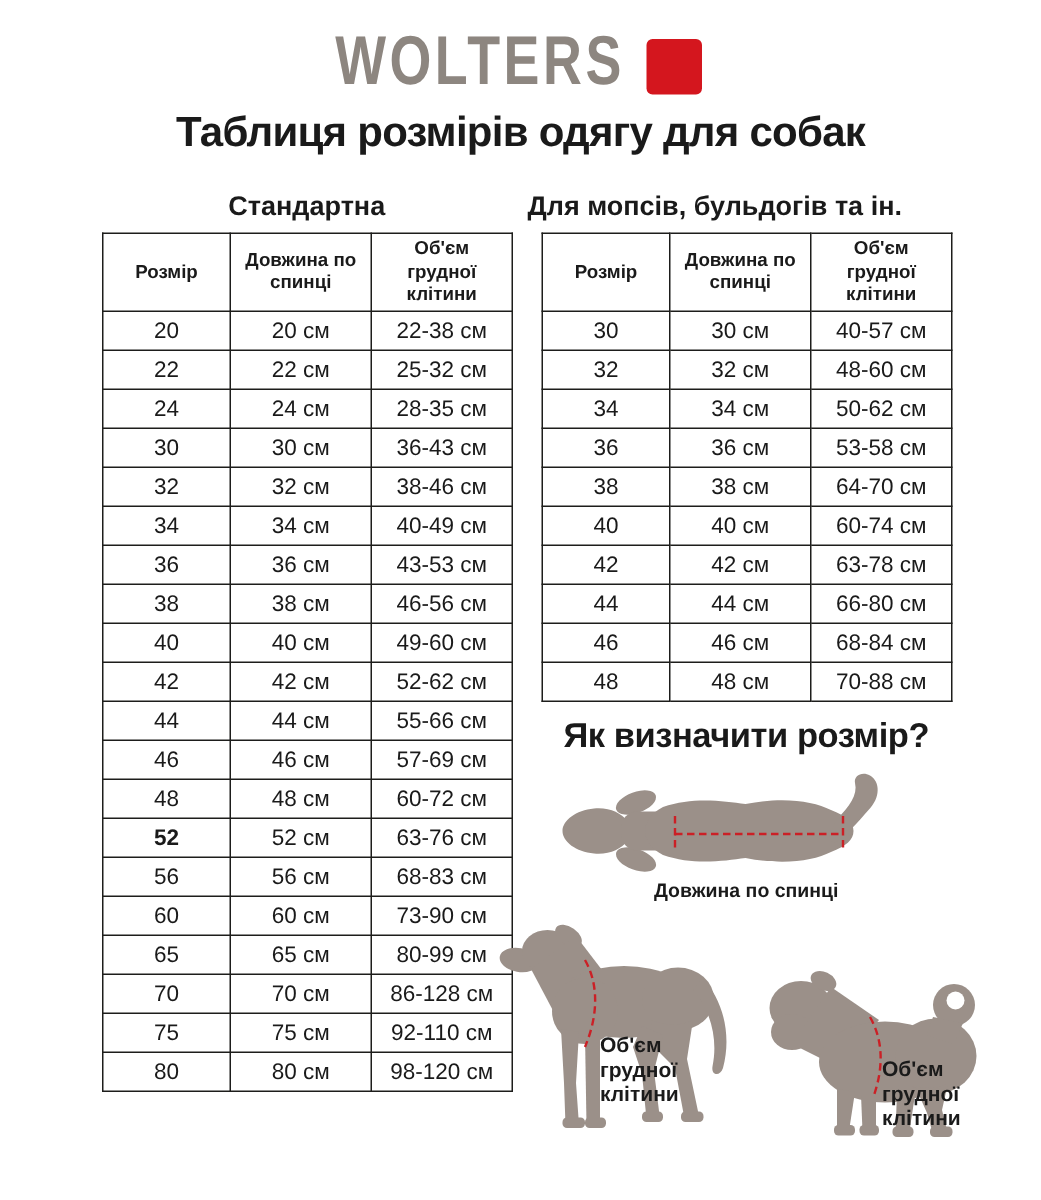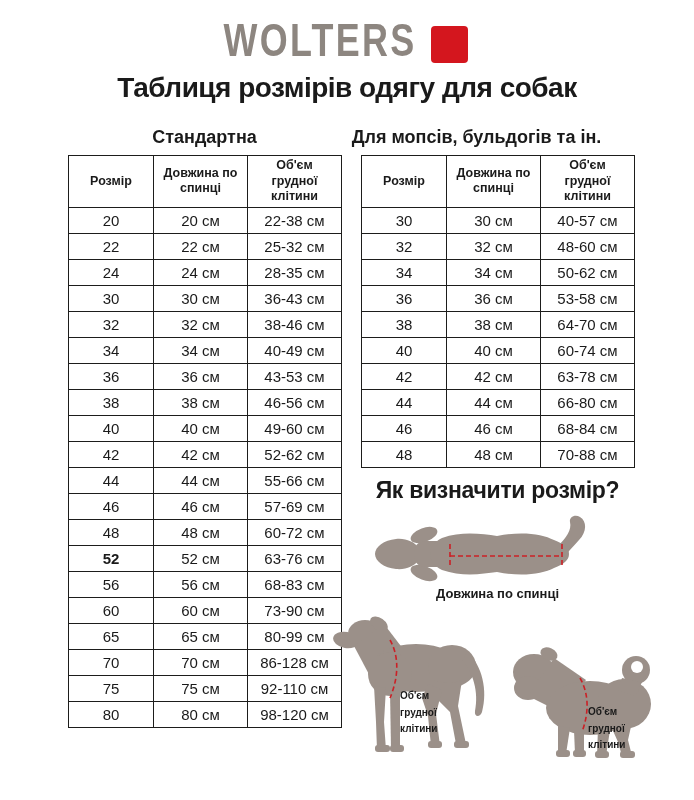--- a/index.html
+++ b/index.html
@@ -51,21 +51,21 @@
   }
   .svg-abs{ position:absolute; }
   .dog-top{ left:372px; top:514px; width:240px; height:72px; }
   .dog-big{ left:332px; top:612px; width:162px; height:148px; }
   .dog-pug{ left:504px; top:638px; width:166px; height:126px; }
 
   .back-label{
     position:absolute; left:361px; top:586px; width:273px; text-align:center;
     font-weight:bold; font-size:13px;
   }
-  .chest-label{ position:absolute; font-weight:bold; font-size:10px; line-height:16.5px; }
+  .chest-label{ position:absolute; font-weight:bold; font-size:14px; line-height:16.5px; }
   .chest-label.a{ left:400px; top:688px; }
   .chest-label.b{ left:588px; top:704px; }
 
   .dash{ fill:none; stroke:var(--measure-dash, #cb2026); stroke-width:1.6; stroke-dasharray:5 3; }
   .fill{ fill:var(--dog-silhouette, #9b9089); }
 </style>
 </head>
 <body>
 
 <div class="page">

